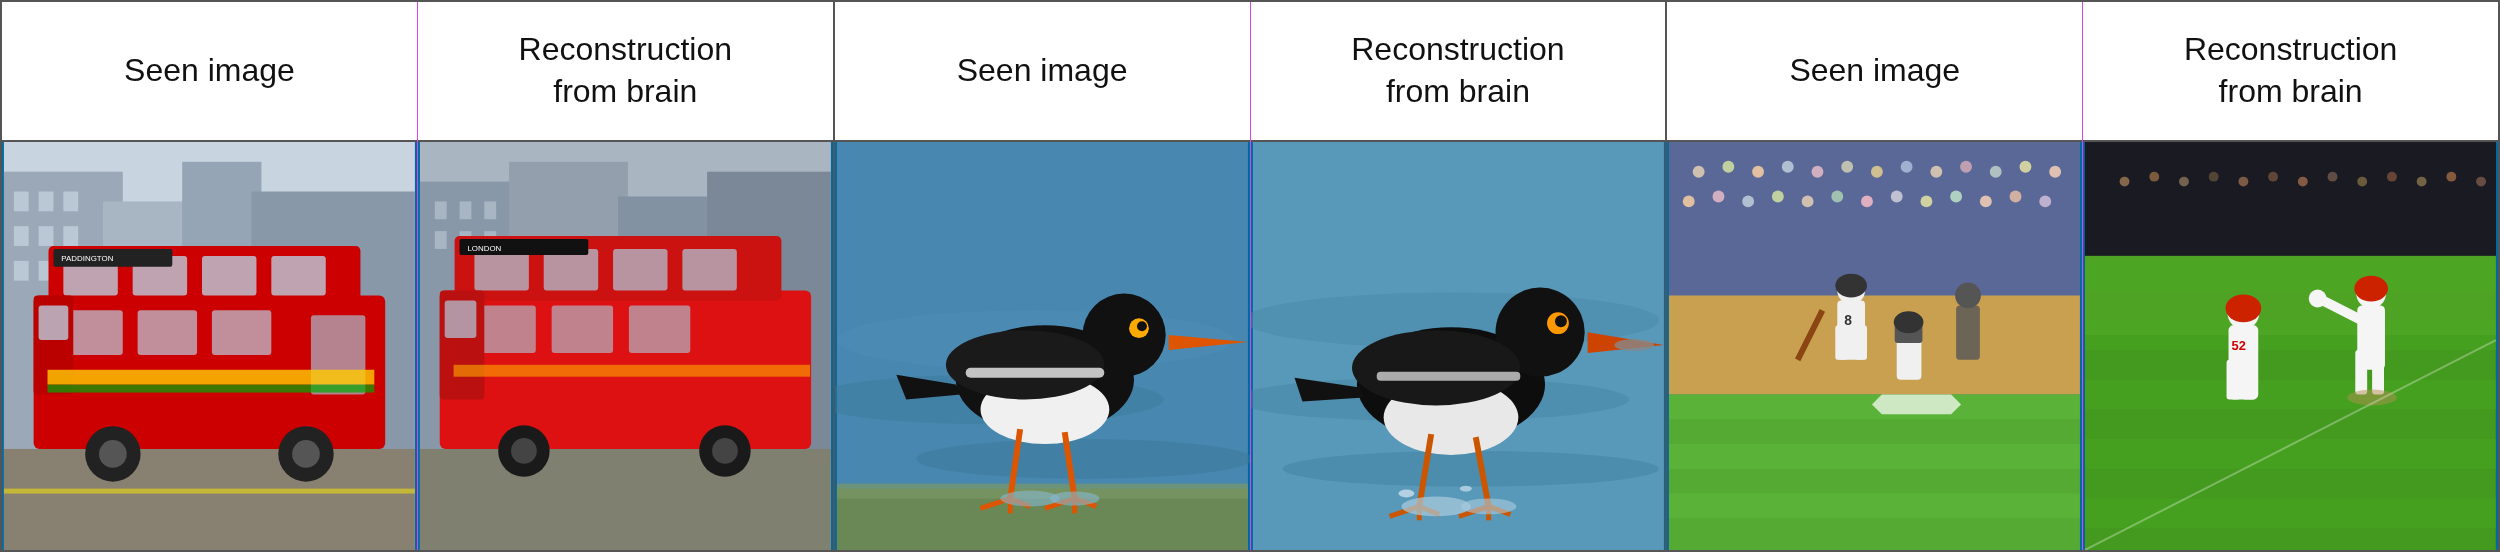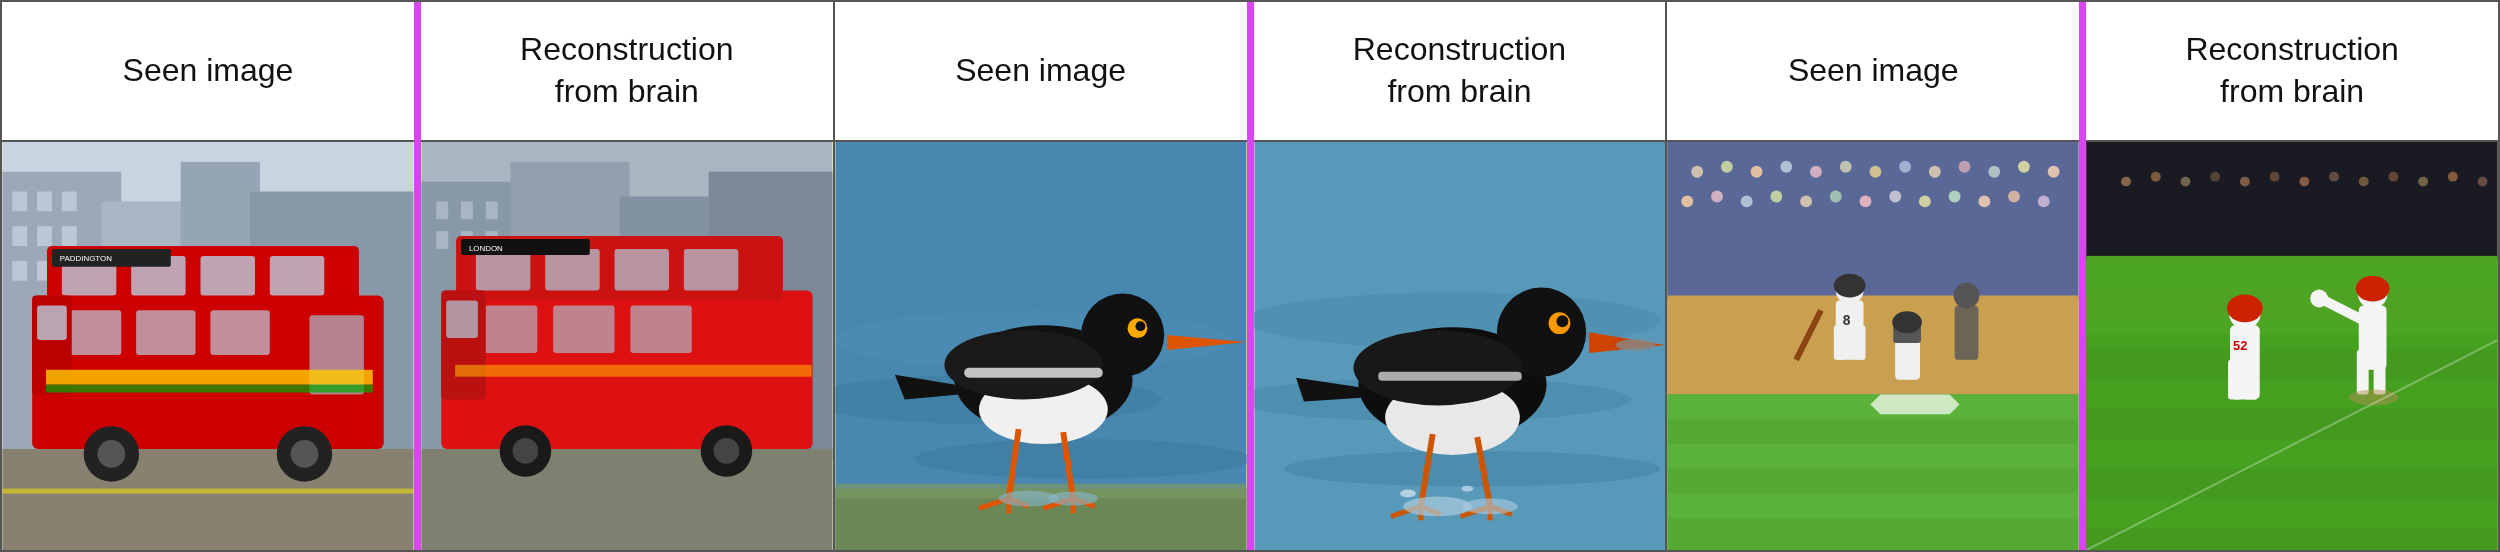--- a/index.html
+++ b/index.html
@@ -32,21 +32,21 @@
     }
 
     .pair:last-child {
       border-right: none;
     }
 
     .column {
       display: flex;
       flex-direction: column;
       flex: 1;
-      border-right: 7px solid #d946ef;
+      border-right: 1px solid #d946ef;
     }
 
     .column:last-child {
       border-right: none;
     }
 
     .column-header {
       display: flex;
       align-items: center;
       justify-content: center;
@@ -57,21 +57,21 @@
       padding: 8px 10px;
       height: 140px;
       border-bottom: 2px solid #555;
       line-height: 1.3;
       background: #fff;
     }
 
     .column-image {
       flex: 1;
       overflow: hidden;
-      background: #fef9c3;
+      background: #0369a1;
       position: relative;
       text-decoration: underline;
     }
 
     
     .img-svg {
       width: 100%;
       height: 100%;
     }
   </style>

